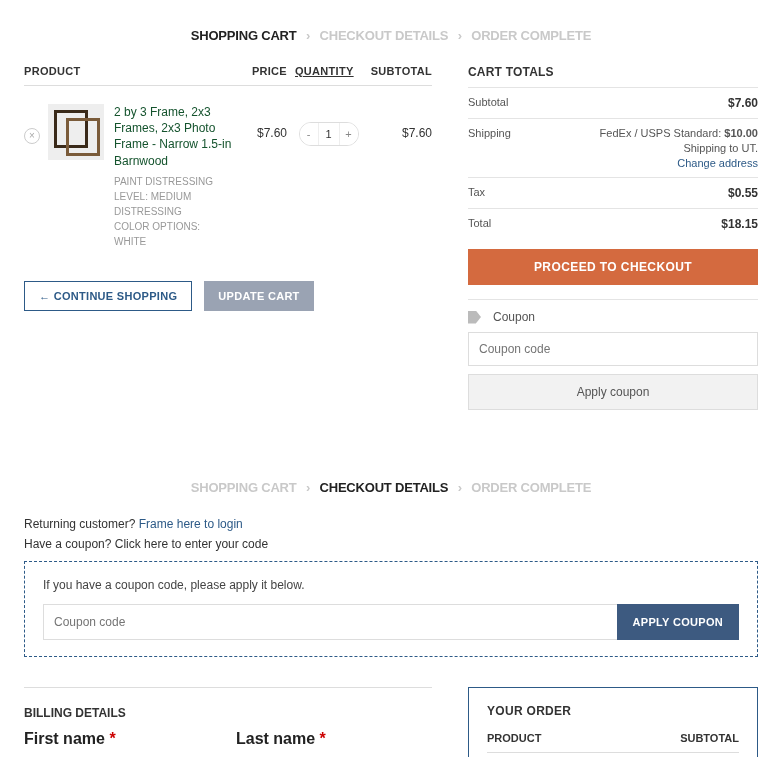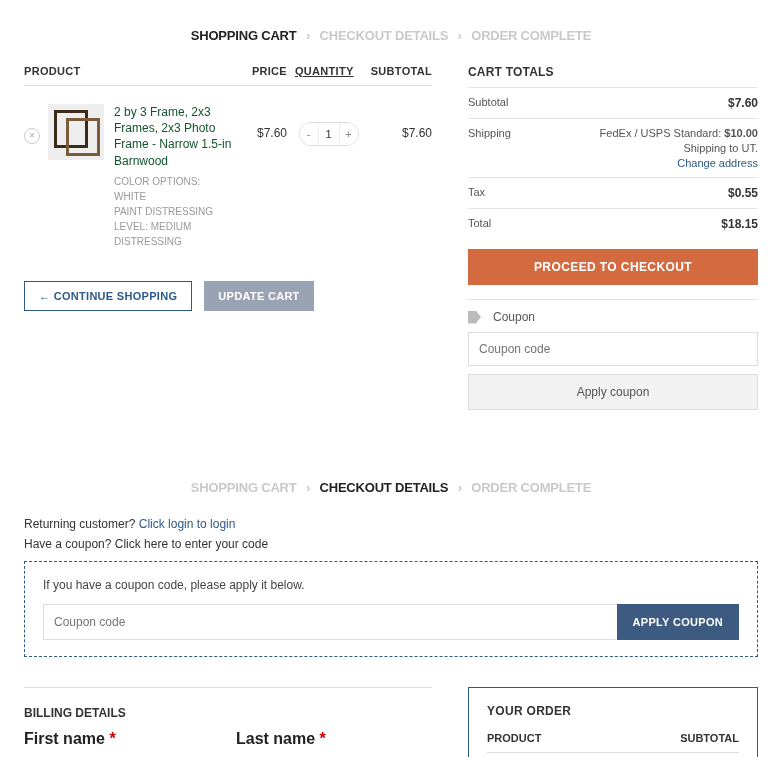--- a/index.html
+++ b/index.html
@@ -108,22 +108,22 @@
         <div class="c qty">QUANTITY</div>
         <div class="c sub">SUBTOTAL</div>
       </div>
 
       <div class="cart-item">
         <div class="remove-btn">×</div>
         <div class="thumb"></div>
         <div class="prodinfo">
           <div class="prodname">2 by 3 Frame, 2x3 Frames, 2x3 Photo Frame - Narrow 1.5-in Barnwood</div>
           <div class="meta">
+            <div>PAINT DISTRESSING LEVEL:  MEDIUM DISTRESSING</div>
             <div>COLOR OPTIONS:  WHITE</div>
-            <div>PAINT DISTRESSING LEVEL:  MEDIUM DISTRESSING</div>
           </div>
         </div>
         <div class="cprice">$7.60</div>
         <div class="qtywrap">
           <div class="qtybox">
             <button>-</button>
             <span>1</span>
             <button>+</button>
           </div>
         </div>
@@ -176,21 +176,21 @@
   <div class="section2">
     <div class="stepper">
       <span class="step">SHOPPING CART</span>
       <span class="sep">›</span>
       <span class="step active">CHECKOUT DETAILS</span>
       <span class="sep">›</span>
       <span class="step">ORDER COMPLETE</span>
     </div>
 
     <div class="info-text">
-      <span>Returning customer? </span><span class="info-link">Click login to login</span>
+      <span>Returning customer? </span><span class="info-link">Frame here to login</span>
     </div>
     <div class="info-text">
       <span>Have a coupon? </span><span>Click here to enter your code</span>
     </div>
 
     <div class="dashed-box">
       <p>If you have a coupon code, please apply it below.</p>
       <div class="coupon-row">
         <input type="text" placeholder="Coupon code" style="">
         <button class="apply-coupon-blue">APPLY COUPON</button>

